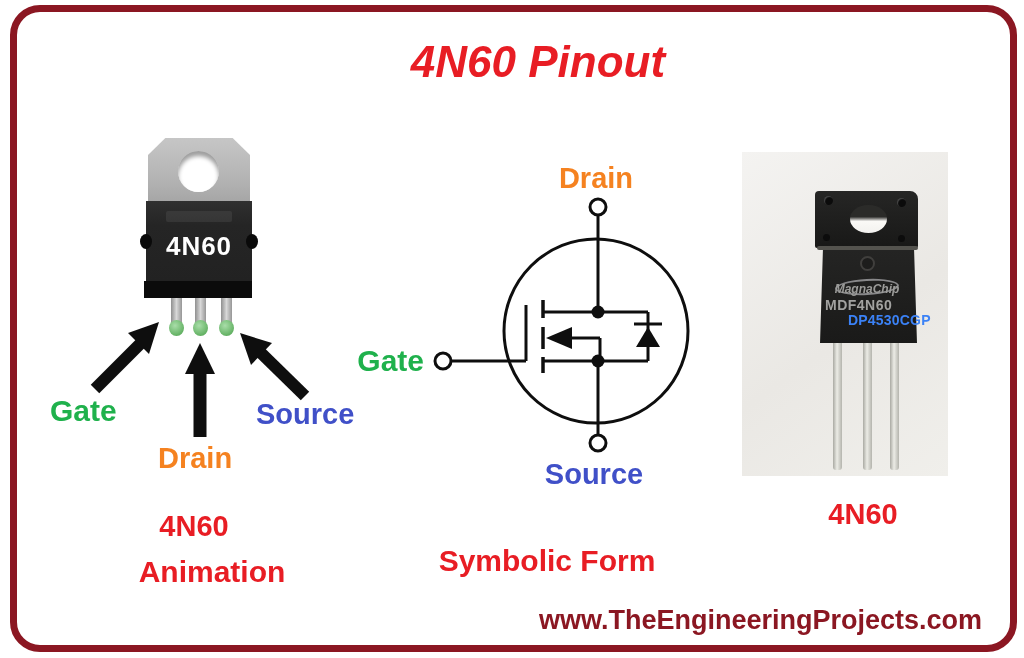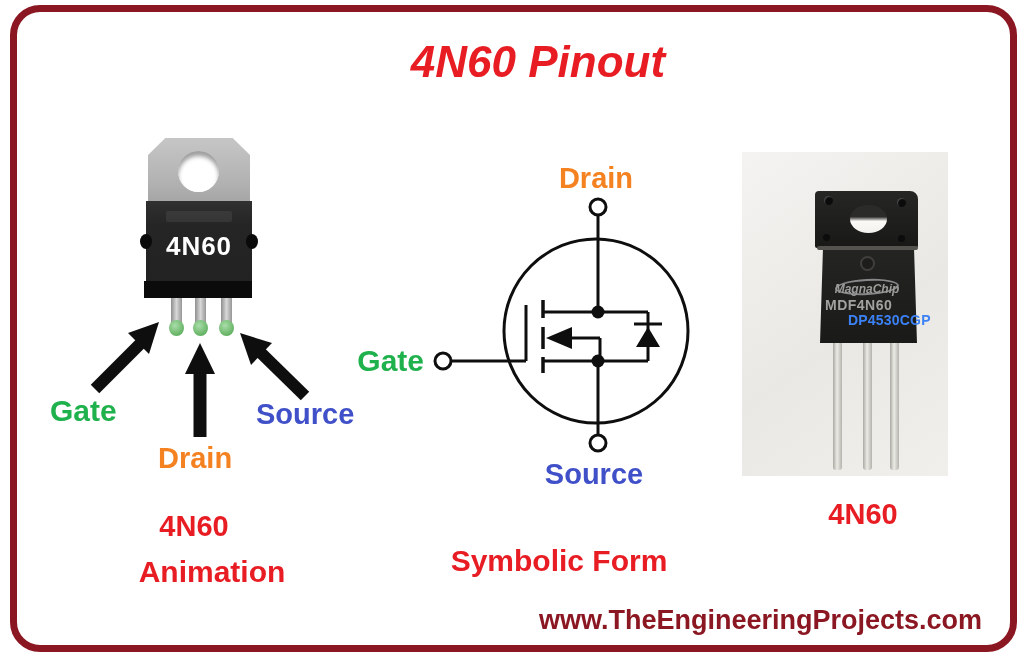--- a/index.html
+++ b/index.html
@@ -47,21 +47,21 @@
   #anim-gate-label{left:50px;top:396px;font-size:30px;color:#1fb14c;}
   #anim-drain-label{left:158px;top:444px;font-size:29px;color:#f58220;}
   #anim-source-label{left:256px;top:400px;font-size:29px;color:#4050c8;}
   #anim-caption-1{left:194px;top:512px;font-size:29px;color:#e81d24;}
   #anim-caption-2{left:212px;top:557px;font-size:30px;color:#e81d24;}
 
   
   #sym-drain-label{left:596px;top:164px;font-size:29px;color:#f58220;}
   #sym-gate-label{left:424px;top:346px;font-size:30px;color:#1fb14c;}
   #sym-source-label{left:594px;top:460px;font-size:29px;color:#4050c8;}
-  #sym-caption{left:547px;top:546px;font-size:30px;color:#e81d24;margin-left:12px;}
+  #sym-caption{left:547px;top:546px;font-size:30px;color:#e81d24;}
 
   
   #photo-bg{left:742px;top:152px;width:206px;height:324px;
     background:linear-gradient(145deg,#f4f3f1 0%,#eae8e4 55%,#f0efeb 100%);}
   #photo-tab{left:815px;top:191px;width:103px;height:57px;border-radius:4px 8px 2px 2px;
     background:linear-gradient(180deg,#262625 0%,#181817 100%);}
   .photo-screw{width:9px;height:9px;border-radius:50%;background:#0b0b0b;
     box-shadow:inset 1px 1px 1px rgba(255,255,255,.25);}
   #screw-left{left:824px;top:196px;} #screw-right{left:897px;top:198px;}
   #photo-hole{left:850px;top:205px;width:37px;height:28px;border-radius:50%;

